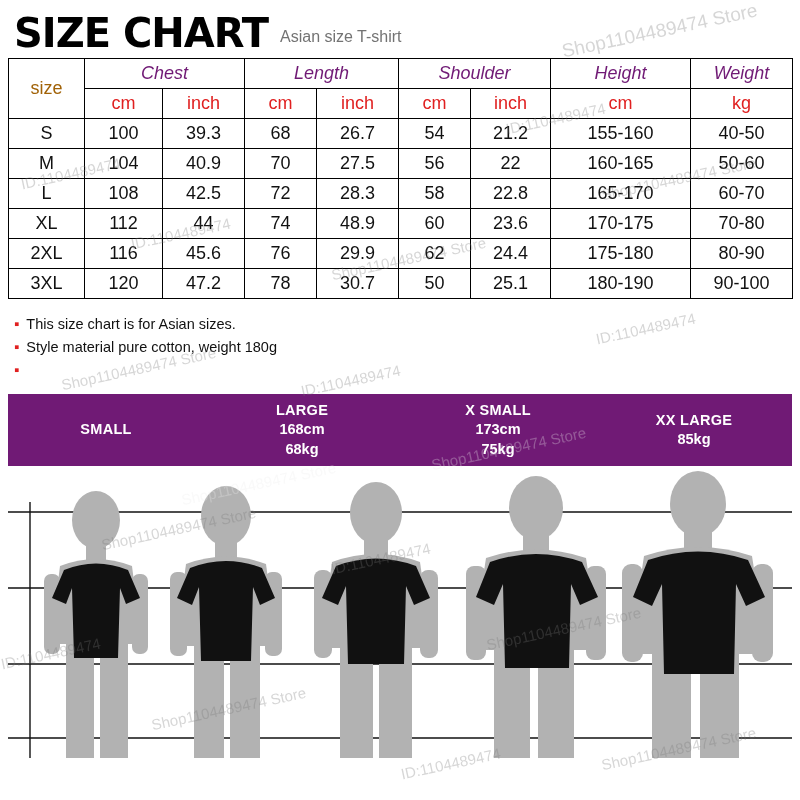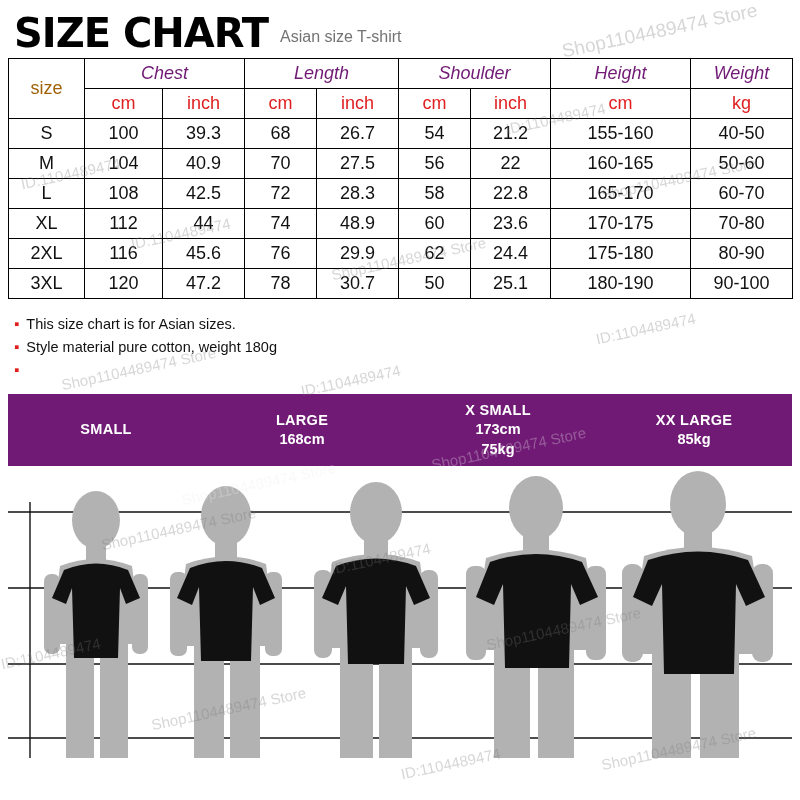--- a/index.html
+++ b/index.html
@@ -274,20 +274,21 @@
   </div>
 </div>
 
 <div class="band">
   <div class="band-cell">
     <div class="lbl">SMALL</div>
   </div>
   <div class="band-cell">
     <div class="lbl">LARGE</div>
     <div class="v">168cm</div>
+    <div class="v">68kg</div>
   </div>
   <div class="band-cell">
     <div class="lbl">X SMALL</div>
     <div class="v">173cm</div>
     <div class="v">75kg</div>
   </div>
   <div class="band-cell">
     <div class="lbl">XX LARGE</div>
     <div class="v">85kg</div>
   </div>

